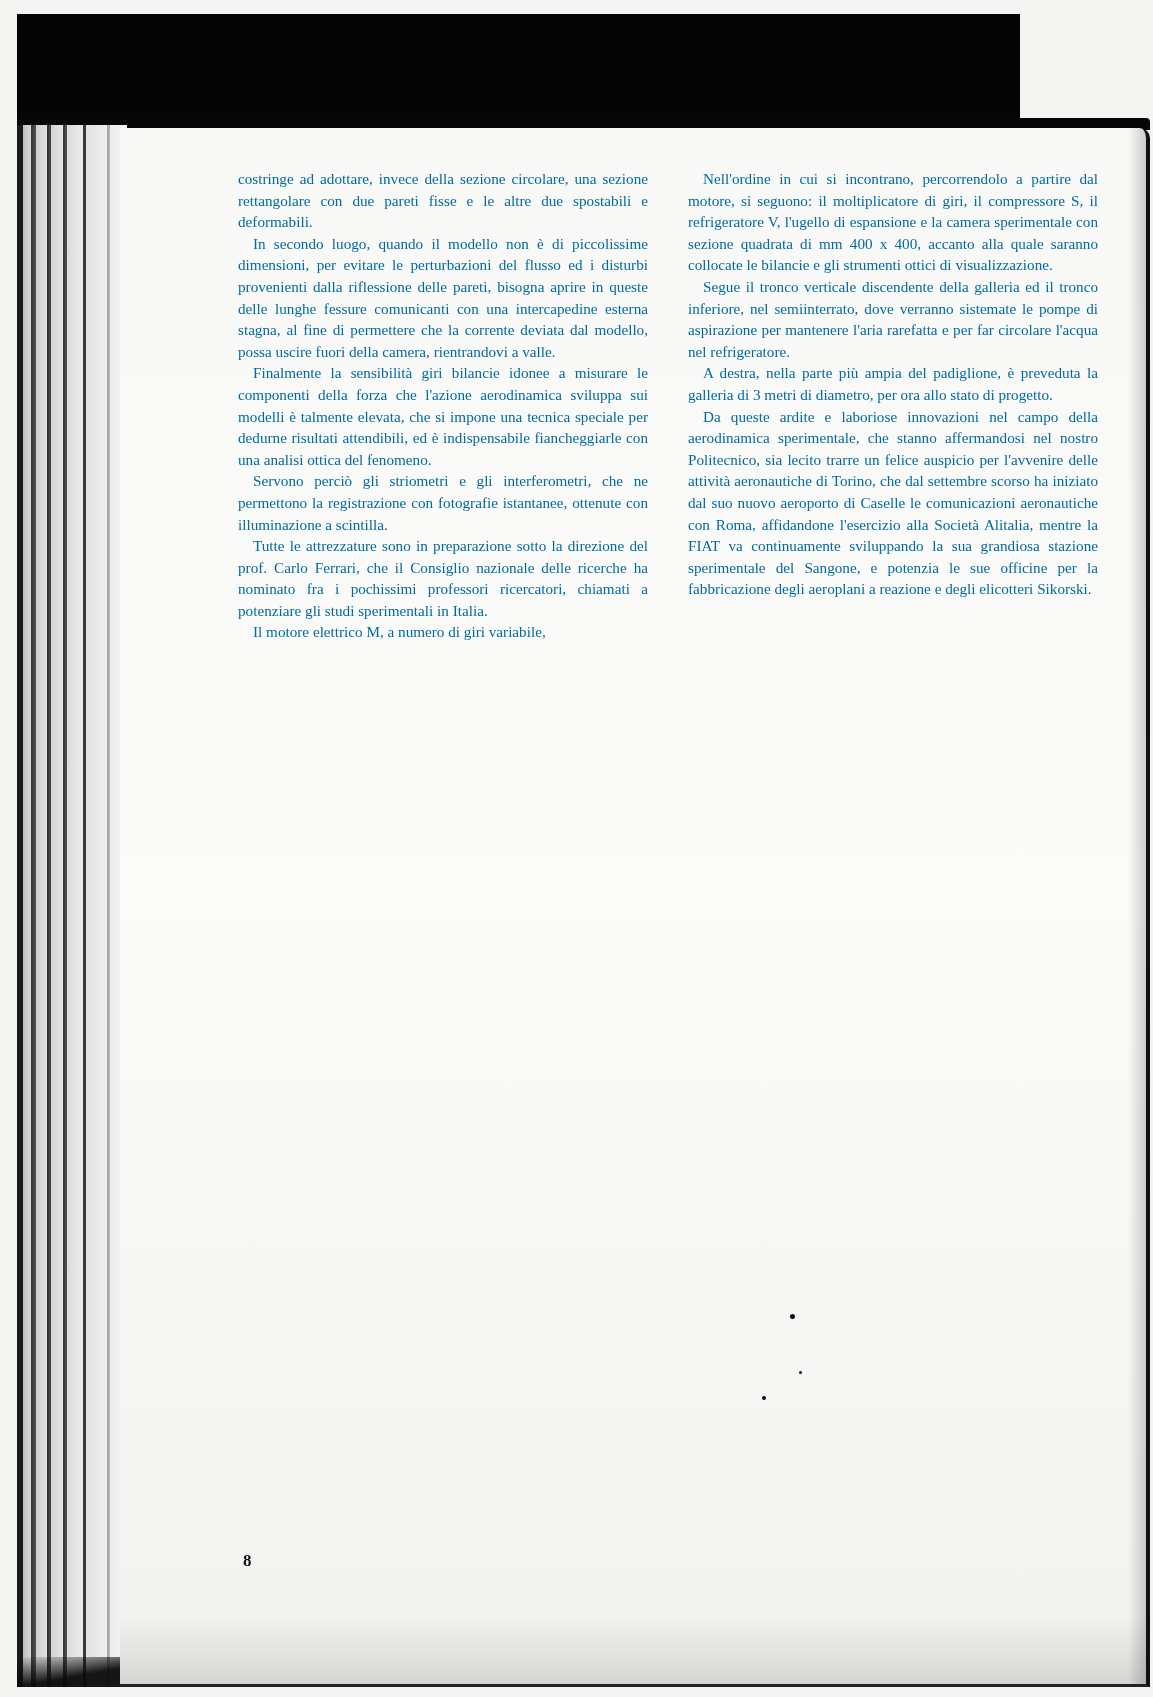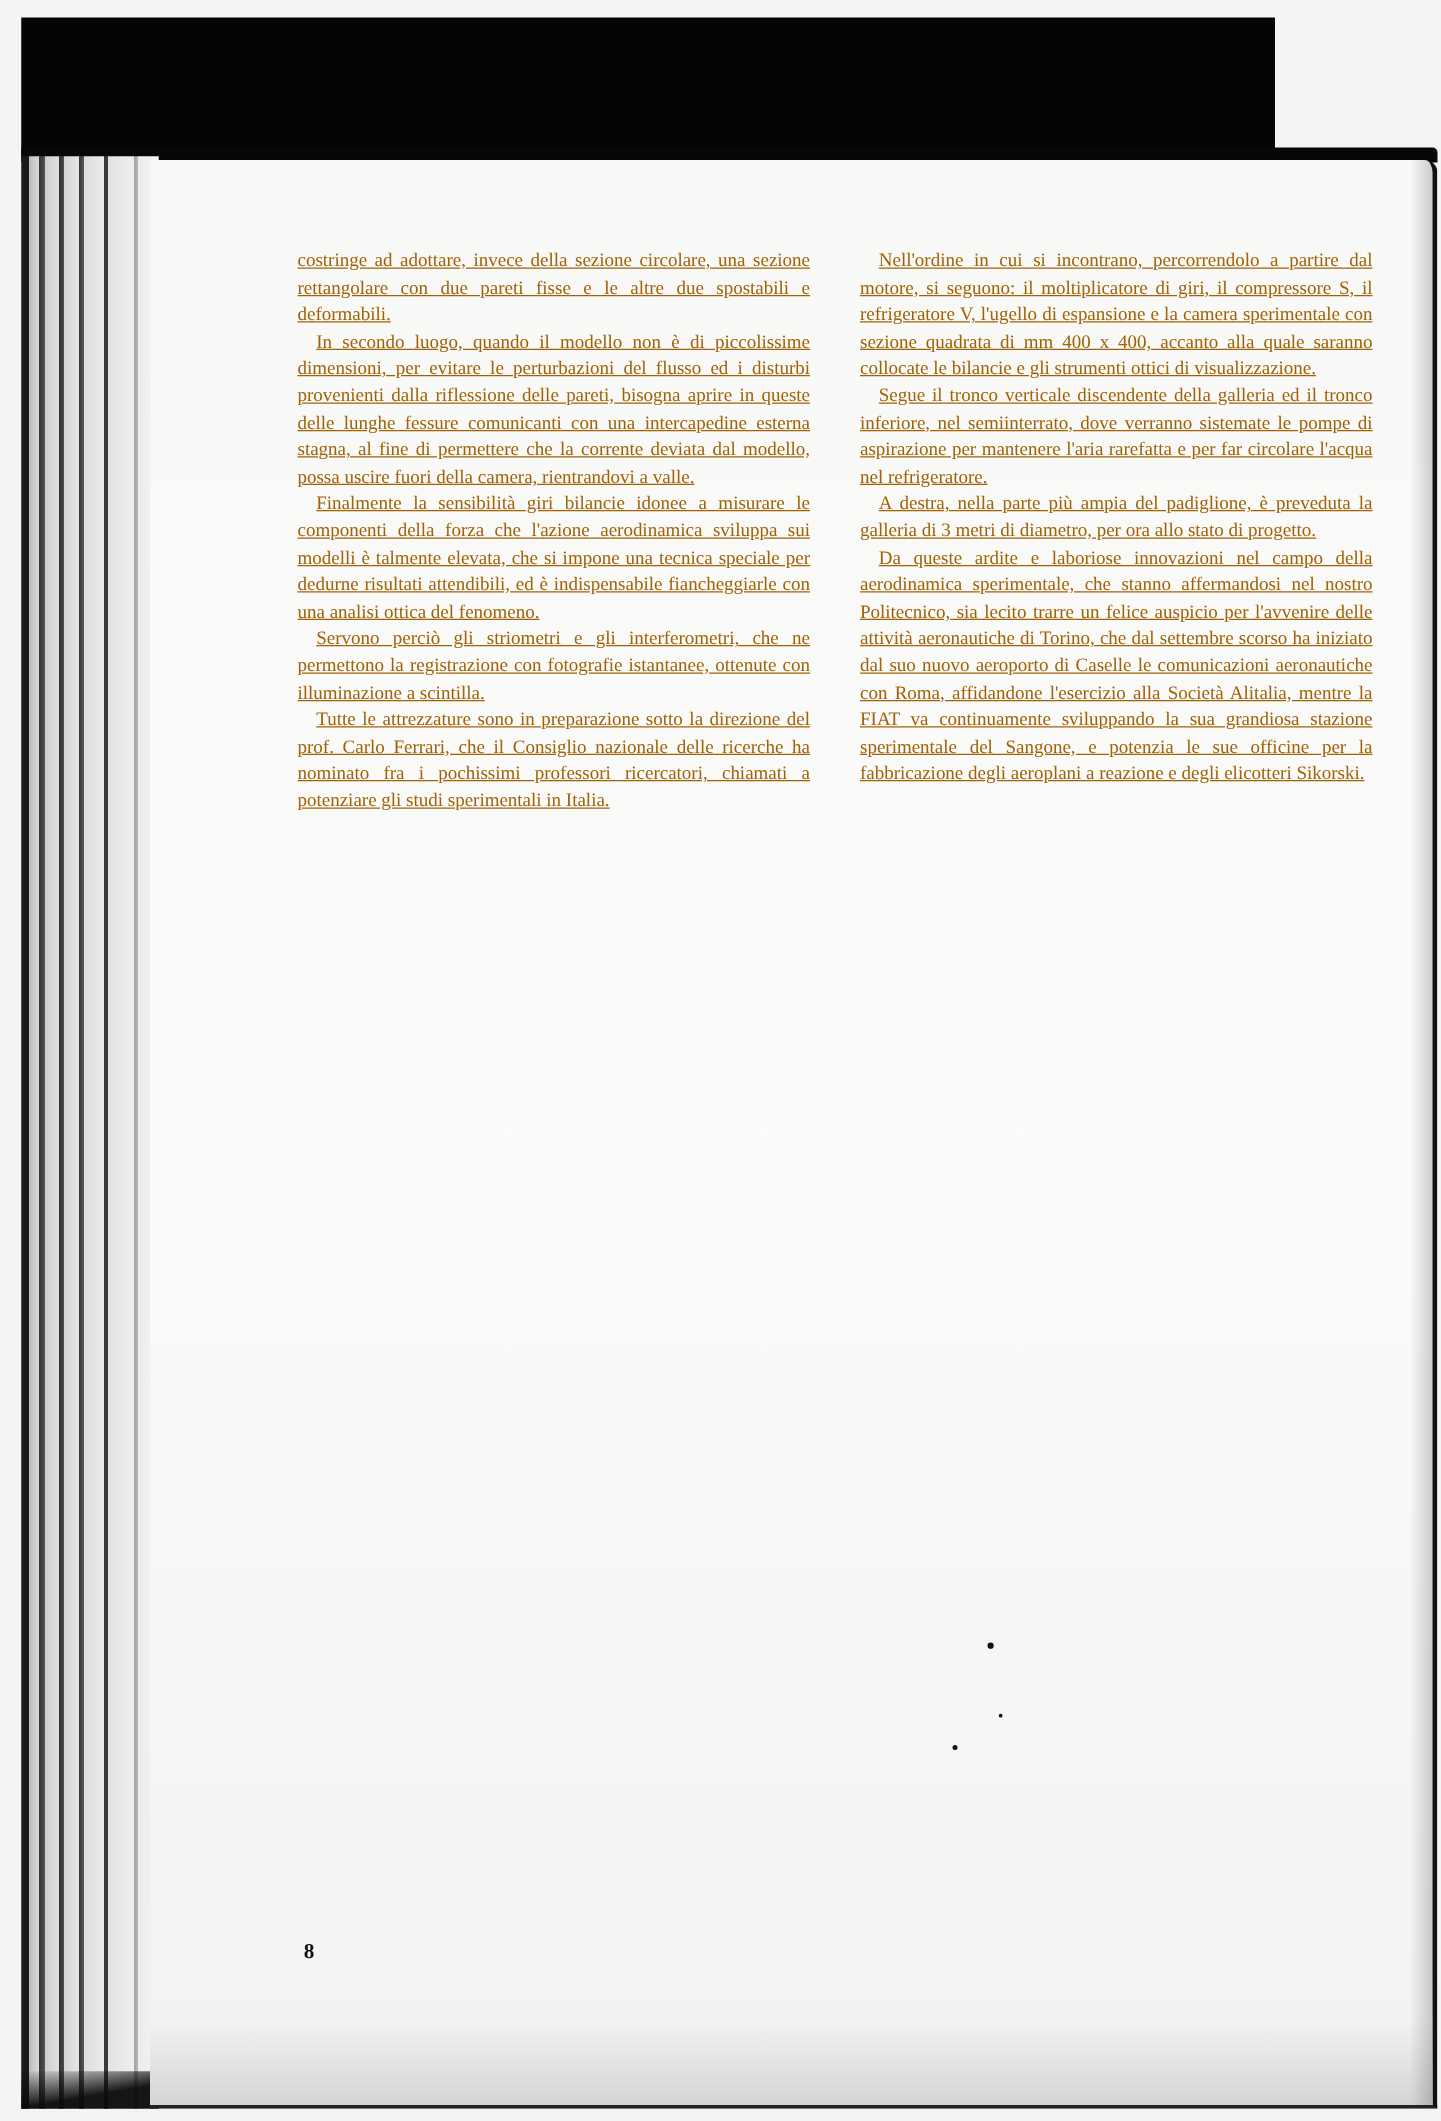--- a/index.html
+++ b/index.html
@@ -47,23 +47,23 @@
   }
   .page-right-shadow {
     position: absolute; right: 0; top: 0; width: 18px; height: 100%;
     background: linear-gradient(90deg, rgba(0,0,0,0) 0%, rgba(0,0,0,0.18) 100%);
   }
   .page-bottom-shadow {
     position: absolute; left: 0; bottom: 0; width: 100%; height: 70px;
     background: linear-gradient(180deg, rgba(0,0,0,0) 0%, rgba(0,0,0,0.12) 100%);
   }
   .column {
-    position: absolute; top: 198px; width: 410px;
-    font-size: 15.2px; line-height: 21.6px; color: #a16207;
-    text-align: justify; hyphens: manual; text-decoration: underline;
+    position: absolute; top: 168px; width: 410px;
+    font-size: 15.2px; line-height: 21.6px; color: #0369a1;
+    text-align: justify; hyphens: manual;
   }
   .col-left { left: 238px; }
   .col-right { left: 688px; }
   .column p { margin: 0; text-indent: 0; }
   .column p.indent { text-indent: 15px; }
   .page-number {
     position: absolute; left: 243px; top: 1551px;
     font-size: 17px; font-weight: bold; color: #111;
   }
   .speck { position: absolute; background: #111; border-radius: 50%; }
@@ -79,20 +79,21 @@
   <div class="page-right-shadow"></div>
   <div class="page-bottom-shadow"></div>
 </div>
 
 <div class="column col-left">
   <p>costringe ad adottare, invece della sezione circolare, una sezione rettangolare con due pareti fisse e le altre due spostabili e deformabili.</p>
   <p class="indent">In secondo luogo, quando il modello non è di piccolissime dimensioni, per evitare le perturbazioni del flusso ed i disturbi provenienti dalla riflessione delle pareti, bisogna aprire in queste delle lunghe fessure comunicanti con una intercapedine esterna stagna, al fine di permettere che la corrente deviata dal modello, possa uscire fuori della camera, rientrandovi a valle.</p>
   <p class="indent">Finalmente la sensibilità giri bilancie idonee a misurare le componenti della forza che l'azione aerodinamica sviluppa sui modelli è talmente elevata, che si impone una tecnica speciale per dedurne risultati attendibili, ed è indispensabile fiancheggiarle con una analisi ottica del fenomeno.</p>
   <p class="indent">Servono perciò gli striometri e gli interferometri, che ne permettono la registrazione con fotografie istantanee, ottenute con illuminazione a scintilla.</p>
   <p class="indent">Tutte le attrezzature sono in preparazione sotto la direzione del prof. Carlo Ferrari, che il Consiglio nazionale delle ricerche ha nominato fra i pochissimi professori ricercatori, chiamati a potenziare gli studi sperimentali in Italia.</p>
+  <p class="indent">Il motore elettrico M, a numero di giri variabile,</p>
 </div>
 
 <div class="column col-right">
   <p class="indent">Nell'ordine in cui si incontrano, percorrendolo a partire dal motore, si seguono: il moltiplicatore di giri, il compressore S, il refrigeratore V, l'ugello di espansione e la camera sperimentale con sezione quadrata di mm 400 x 400, accanto alla quale saranno collocate le bilancie e gli strumenti ottici di visualizzazione.</p>
   <p class="indent">Segue il tronco verticale discendente della galleria ed il tronco inferiore, nel semiinterrato, dove verranno sistemate le pompe di aspirazione per mantenere l'aria rarefatta e per far circolare l'acqua nel refrigeratore.</p>
   <p class="indent">A destra, nella parte più ampia del padiglione, è preveduta la galleria di 3 metri di diametro, per ora allo stato di progetto.</p>
   <p class="indent">Da queste ardite e laboriose innovazioni nel campo della aerodinamica sperimentale, che stanno affermandosi nel nostro Politecnico, sia lecito trarre un felice auspicio per l'avvenire delle attività aeronautiche di Torino, che dal settembre scorso ha iniziato dal suo nuovo aeroporto di Caselle le comunicazioni aeronautiche con Roma, affidandone l'esercizio alla Società Alitalia, mentre la FIAT va continuamente sviluppando la sua grandiosa stazione sperimentale del Sangone, e potenzia le sue officine per la fabbricazione degli aeroplani a reazione e degli elicotteri Sikorski.</p>
 </div>
 
 <div class="page-number">8</div>

